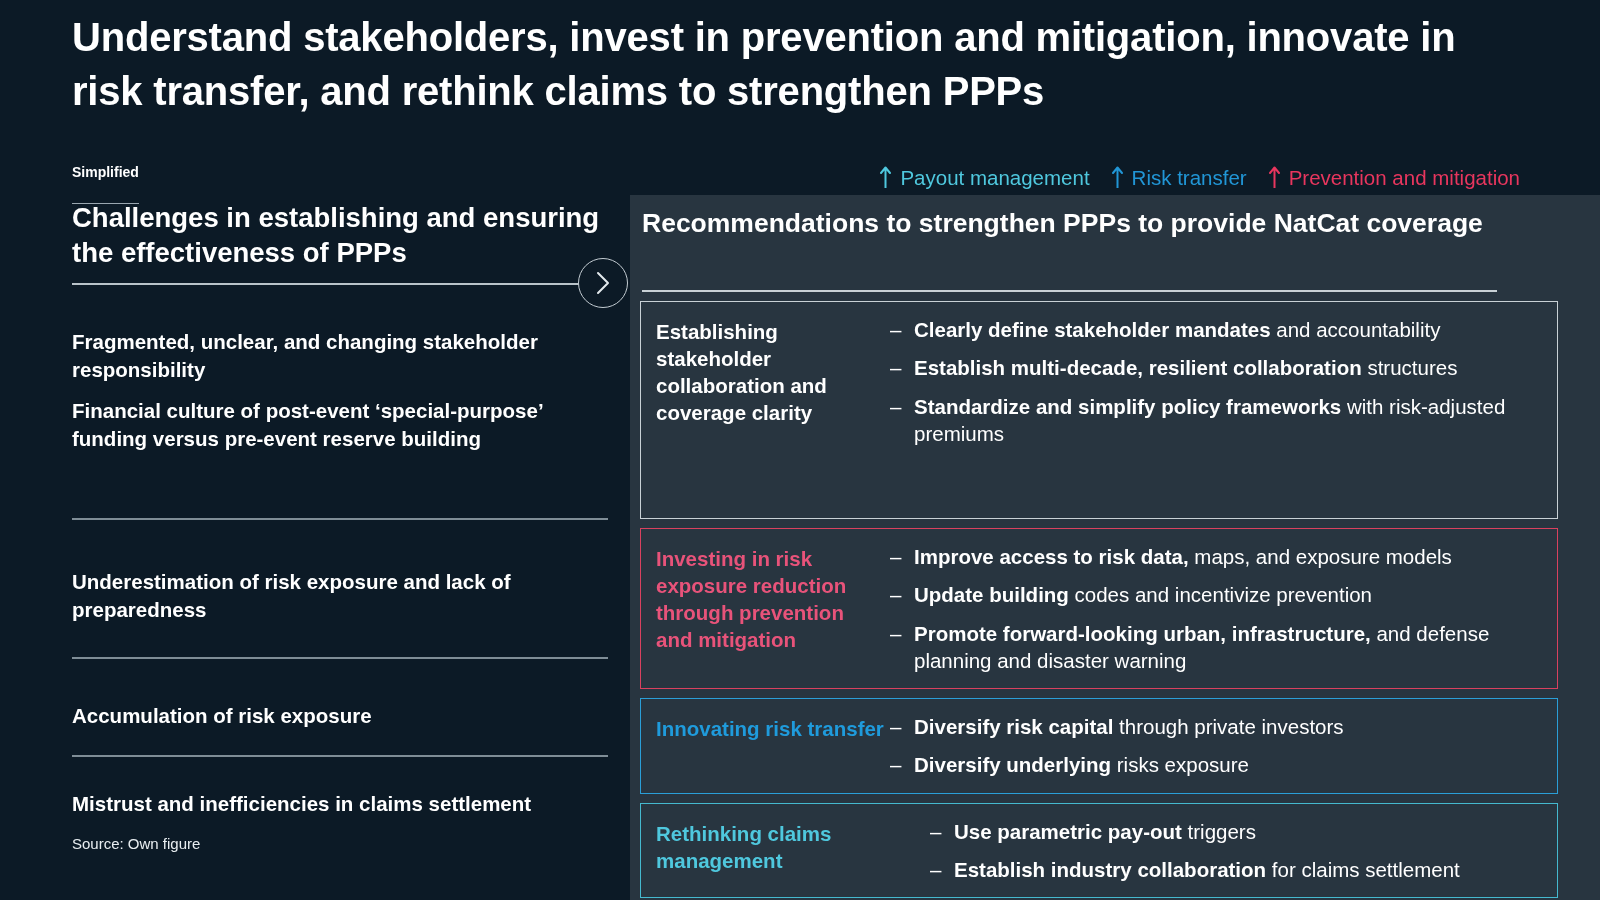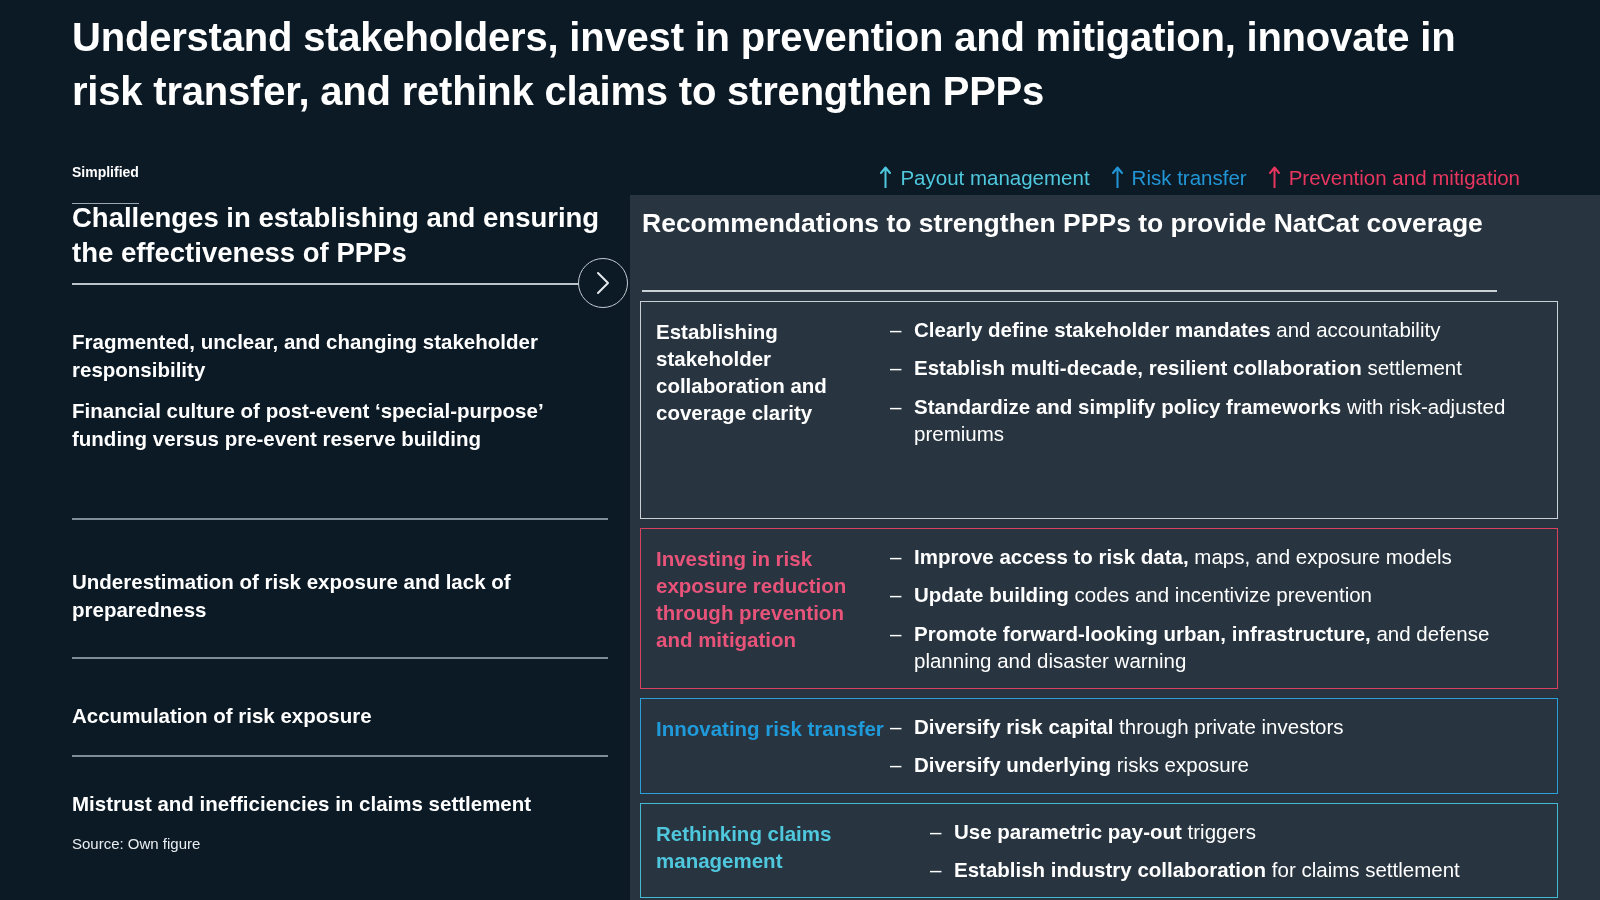--- a/index.html
+++ b/index.html
@@ -285,21 +285,21 @@
 <div class="cards" id="cards">
     <div class="card card-1" style="border-color: rgb(201, 209, 214);">
       <div class="card-title" style="color: rgb(255, 255, 255);">Establishing stakeholder collaboration and coverage clarity</div>
       <div class="card-items">
         <div class="card-item">
           <span class="dash">–</span>
           <span class="item-text"><b>Clearly define stakeholder mandates</b><span> and accountability</span></span>
         </div>
         <div class="card-item">
           <span class="dash">–</span>
-          <span class="item-text"><b>Establish multi-decade, resilient collaboration</b><span> settlement</span></span>
+          <span class="item-text"><b>Establish multi-decade, resilient collaboration</b><span> structures</span></span>
         </div>
         <div class="card-item">
           <span class="dash">–</span>
           <span class="item-text"><b>Standardize and simplify policy frameworks</b><span> with risk-adjusted premiums</span></span>
         </div>
       </div>
     </div>
     <div class="card card-2" style="border-color: rgb(217, 65, 95);">
       <div class="card-title" style="color: rgb(232, 83, 122);">Investing in risk exposure reduction through prevention and mitigation</div>
       <div class="card-items">

